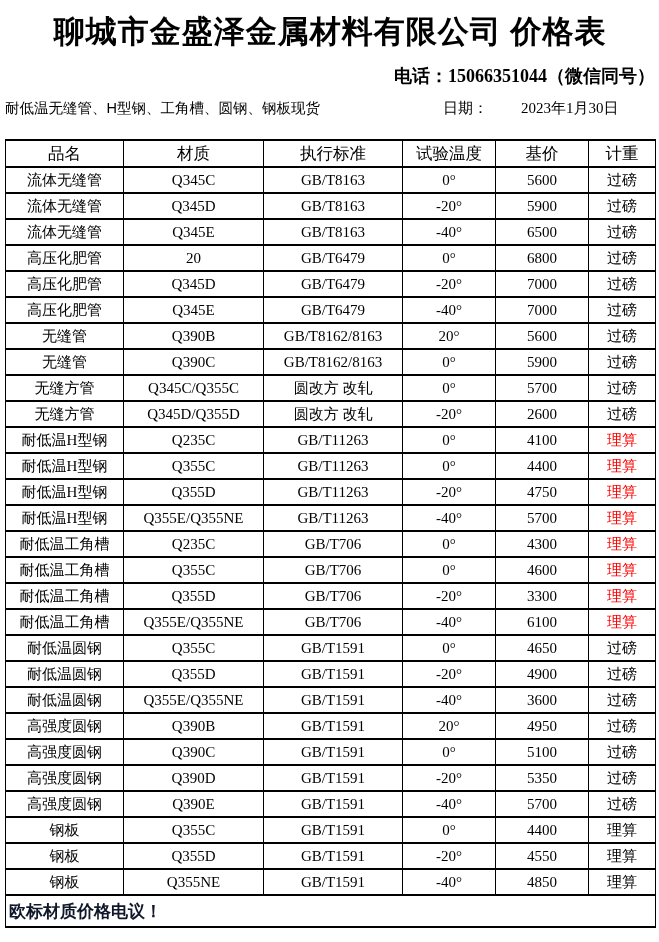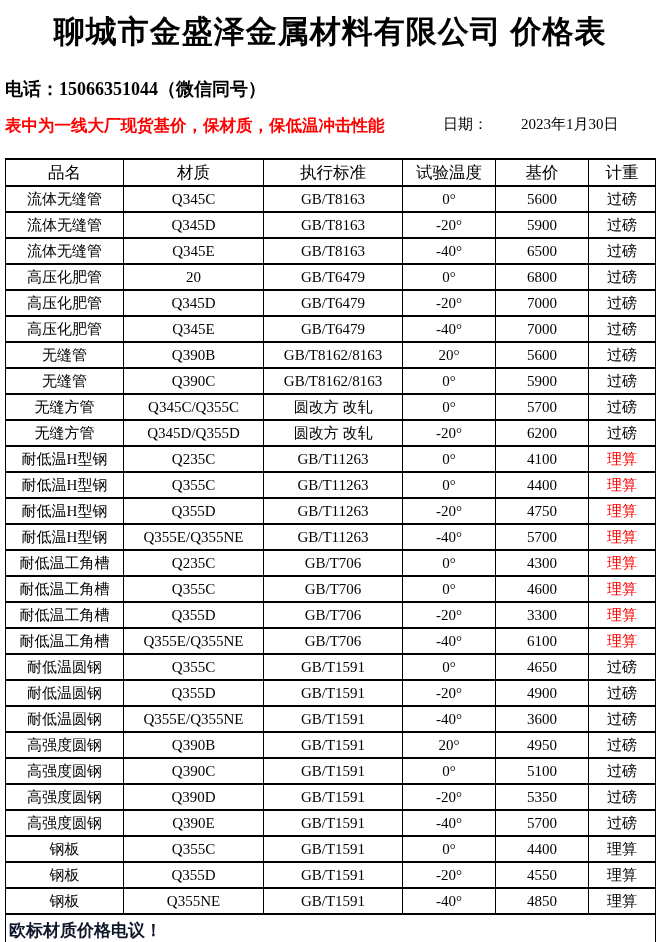--- a/index.html
+++ b/index.html
@@ -22,23 +22,23 @@
   }
   .title {
     margin: 5px 0 0 0;
     text-align: center;
     font-size: 31px;
     font-weight: bold;
     letter-spacing: 1px;
     white-space: nowrap;
   }
   .contact-line {
-    margin-top: 24px;
+    margin-top: 11px;
     display: flex;
-    justify-content: flex-start;
+    justify-content: flex-end;
     gap: 44px;
     font-size: 18px;
     font-weight: bold;
     white-space: nowrap;
   }
   .info-row {
     margin-top: 11px;
     display: flex;
     align-items: center;
   }
@@ -110,21 +110,21 @@
 <div class="page">
 
   <h1 class="title">聊城市金盛泽金属材料有限公司 价格表</h1>
 
   <div class="contact-line">
     <span>电话：15066351044（微信同号）</span>
   </div>
 
   <div class="info-row">
     <div class="info-left">
-      <div class="notice-line red">表中为一线大厂现货基价，保材质，保低温冲击性能</div>
+      <div class="products-line">耐低温无缝管、H型钢、工角槽、圆钢、钢板现货</div>
     </div>
     <div class="info-right">
       <span>日期：</span>
       <span>2023年1月30日</span>
     </div>
   </div>
 
   <table class="price-table">
     <colgroup>
       <col style="width:118px">
@@ -215,21 +215,21 @@
           <td>圆改方 改轧</td>
           <td>0°</td>
           <td>5700</td>
           <td>过磅</td>
         </tr>
         <tr>
           <td>无缝方管</td>
           <td>Q345D/Q355D</td>
           <td>圆改方 改轧</td>
           <td>-20°</td>
-          <td>6200</td>
+          <td>2600</td>
           <td>过磅</td>
         </tr>
         <tr>
           <td>耐低温H型钢</td>
           <td>Q235C</td>
           <td>GB/T11263</td>
           <td>0°</td>
           <td>4100</td>
           <td class="red">理算</td>
         </tr>

